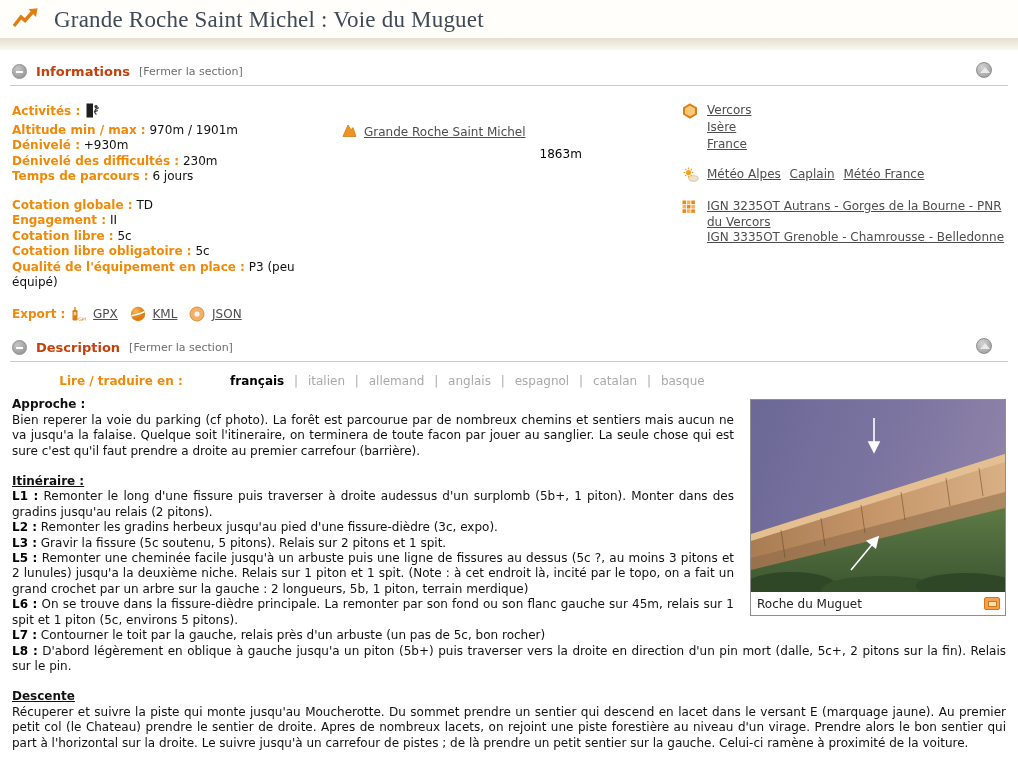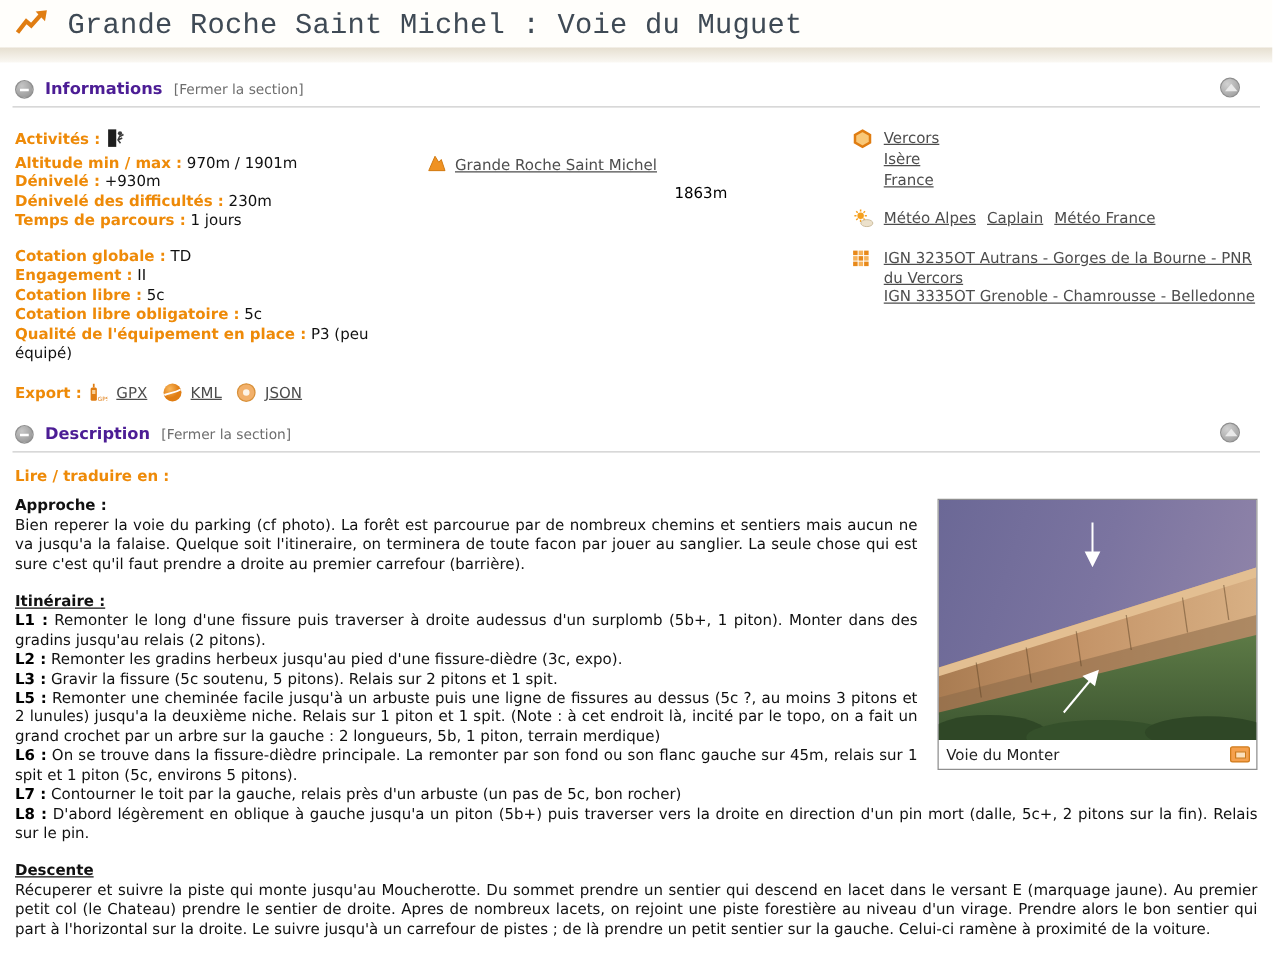--- a/index.html
+++ b/index.html
@@ -8,34 +8,34 @@
     width: 1018px; height: 763px; overflow: hidden;
     font-family: "DejaVu Sans", "Liberation Sans", sans-serif;
     font-size: 12px; color: #111;
   }
   .link { color:#4d4d4d; text-decoration: underline; cursor: pointer; }
 
   
   .page-header { padding: 7px 12px 5px; background:#fffefb; }
   .title-row { display:flex; align-items:center; gap:15px; }
   .page-title {
-    font-family:Liberation Mono, monospace;
+    font-family:Liberation Serif, serif;
     font-size:23px; font-weight:normal; color:#3f4a55; letter-spacing:.2px;
   }
   .header-band { height:12px; background:linear-gradient(#e6dfd0,#faf8f3); }
 
   
   .section-header { display:flex; align-items:center; gap:9px; margin:14px 12px 0; position:relative; }
   .minus-circle {
     width:15px; height:15px; border-radius:50%;
     background:radial-gradient(circle at 35% 30%, #c6c6c6, #8d8d8d);
     border:1px solid #8e8e8e; position:relative; flex:0 0 auto; cursor:pointer;
   }
   .minus-circle::after { content:''; position:absolute; left:3px; top:6px; width:7px; height:2px; background:#fff; }
-  .section-title { font-weight:bold; font-size:13px; color:#4c1d95; }
+  .section-title { font-weight:bold; font-size:13px; color:#c2410c; }
   .close-link { font-size:11px; color:#6d6d6d; cursor:pointer; }
   .top-circle {
     position:absolute; right:14px; top:-2px;
     width:16px; height:16px; border-radius:50%;
     background:radial-gradient(circle at 35% 30%, #d2d2d2, #979797);
     border:1px solid #8e8e8e; cursor:pointer;
   }
   .top-circle::after { content:''; position:absolute; left:3px; top:4px;
     border-left:5px solid transparent; border-right:5px solid transparent; border-bottom:6px solid #e9e9e9; }
   .section-rule { border:none; border-top:1px solid #ccc; margin:6px 10px 0; }
@@ -57,21 +57,21 @@
   .summit-elev { margin-left:7px; color:#000;margin-top:44px; }
 
   .rgroup { display:flex; gap:8px; margin-bottom:13px; line-height:16px; }
   .rgroup .gicon { flex:0 0 17px; padding-top:1px; }
   .stacked .link { display:table; margin-bottom:1px; }
   .inline-links .link { margin-right:5px; }
   .map-link { display:block; max-width:325px; line-height:15.5px; }
 
   
   .desc-body { padding:12px 12px 0; line-height:15.4px; }
-  .lang-row { display:flex; margin-bottom:8px; }
+  .lang-row { display:flex; margin-bottom:8px;text-align:center; }
   .lang-label { color:#ee8a08; font-weight:bold; width:218px; flex:0 0 auto; }
   .lang-active { font-weight:bold; color:#000; }
   .lang-item { color:#a9a9a9; cursor:pointer; }
   .lang-sep { color:#a9a9a9; margin:0 6px; }
 
   .photo-frame { float:right; width:256px; border:1px solid #8f8f8f; background:#fff; margin:2px 0 10px 16px; }
   .photo-svg { display:block; width:254px; height:192px; }
   .photo-caption { height:23px; line-height:22px; padding:0 5px 0 6px; font-size:12px; color:#222;
     display:flex; align-items:center; justify-content:space-between; }
   .popup-icon { width:16px; height:13px; background:#f5a04c; border:1px solid #cf7a1a; border-radius:2px;
@@ -129,21 +129,21 @@
       <div class="irow">
         <span class="ilabel">Dénivelé :</span>
         <span class="ival">+930m</span>
       </div>
       <div class="irow">
         <span class="ilabel">Dénivelé des difficultés :</span>
         <span class="ival">230m</span>
       </div>
       <div class="irow">
         <span class="ilabel">Temps de parcours :</span>
-        <span class="ival">1 jours</span>
+        <span class="ival">6 jours</span>
       </div>
     </div>
 
     <div class="igroup">
       <div class="irow">
         <span class="ilabel">Cotation globale :</span>
         <span class="ival">TD</span>
       </div>
       <div class="irow">
         <span class="ilabel">Engagement :</span>
@@ -273,20 +273,35 @@
   <span class="section-title">Description</span>
   <span class="close-link">[Fermer la section]</span>
   <span class="top-circle"></span>
 </div>
 <hr class="section-rule">
 
 <div class="desc-body">
 
   <div class="lang-row">
     <span class="lang-label">Lire / traduire en :</span>
+    <span>
+      <span class="lang-active">français</span>
+      <span class="lang-sep">|</span>
+      <span class="lang-item">italien</span>
+      <span class="lang-sep">|</span>
+      <span class="lang-item">allemand</span>
+      <span class="lang-sep">|</span>
+      <span class="lang-item">anglais</span>
+      <span class="lang-sep">|</span>
+      <span class="lang-item">espagnol</span>
+      <span class="lang-sep">|</span>
+      <span class="lang-item">catalan</span>
+      <span class="lang-sep">|</span>
+      <span class="lang-item">basque</span>
+    </span>
   </div>
 
   <div class="photo-frame">
     <svg class="photo-svg" viewBox="0 0 254 192" preserveAspectRatio="none">
       <defs>
         <linearGradient id="sky" x1="0" y1="0" x2="1" y2="0.25">
           <stop offset="0%" stop-color="#6b6896"></stop>
             <stop offset="55%" stop-color="#7b74a0"></stop>
             <stop offset="100%" stop-color="#8d82a8"></stop>
         </linearGradient>
@@ -319,21 +334,21 @@
       <g stroke="#fff" stroke-width="1.6" fill="#fff">
         <line x1="123" y1="18" x2="123" y2="46"></line>
         <polygon points="123,52 118,42 128,42"></polygon>
       </g>
       <g stroke="#fff" stroke-width="1.6" fill="#fff">
         <line x1="100" y1="170" x2="124" y2="141"></line>
         <polygon points="127,137 124.5,147.5 116.5,141"></polygon>
       </g>
     </svg>
     <div class="photo-caption">
-      <span>Voie du Monter</span>
+      <span>Roche du Muguet</span>
       <span class="popup-icon"></span>
     </div>
   </div>
 
   <div class="dheading">Approche :</div>
   <div class="dtext">Bien reperer la voie du parking (cf photo). La forêt est parcourue par de nombreux chemins et sentiers mais aucun ne va jusqu'a la falaise. Quelque soit l'itineraire, on terminera de toute facon par jouer au sanglier. La seule chose qui est sure c'est qu'il faut prendre a droite au premier carrefour (barrière).</div>
 
   <div class="dheading spaced">Itinéraire :</div>
   <div class="pitch"><b>L1 :</b><span> Remonter le long d'une fissure puis traverser à droite audessus d'un surplomb (5b+, 1 piton). Monter dans des gradins jusqu'au relais (2 pitons).</span></div>
   <div class="pitch"><b>L2 :</b><span> Remonter les gradins herbeux jusqu'au pied d'une fissure-dièdre (3c, expo).</span></div>

